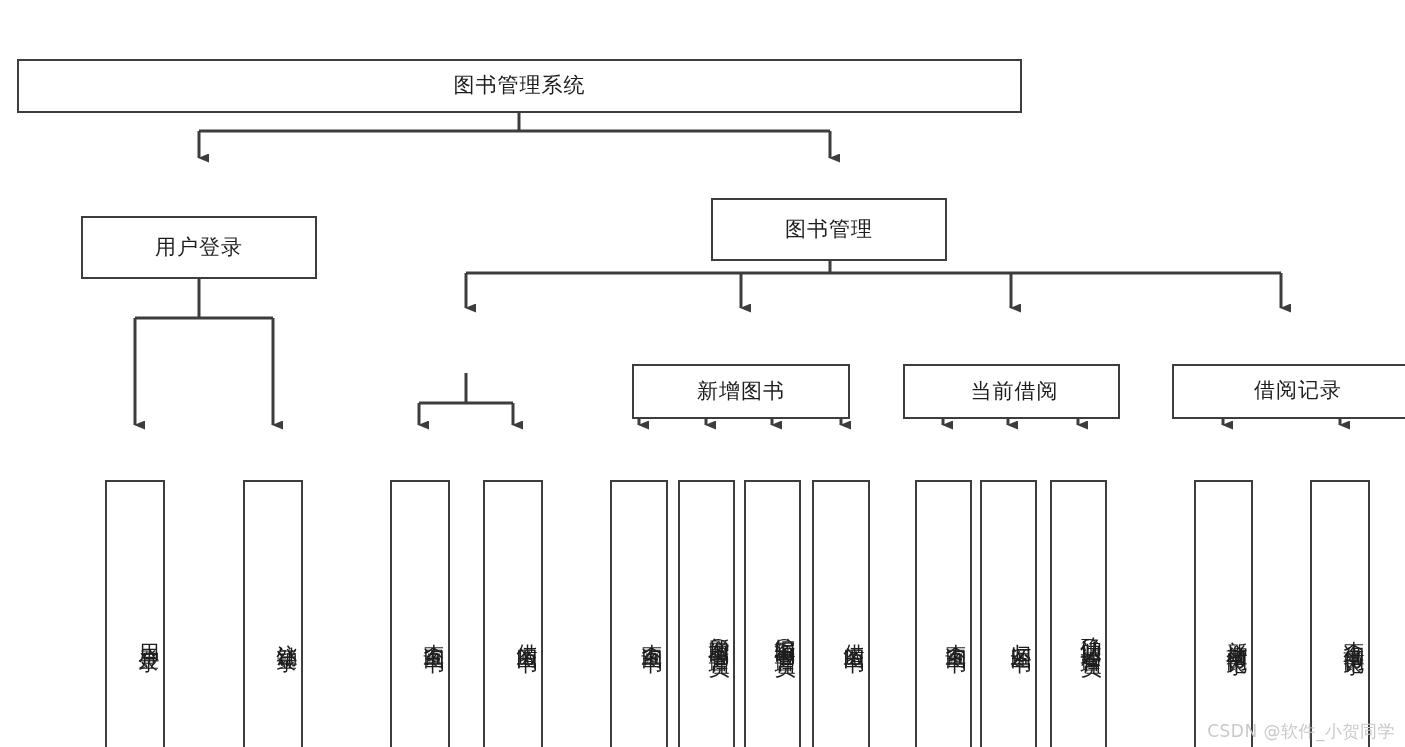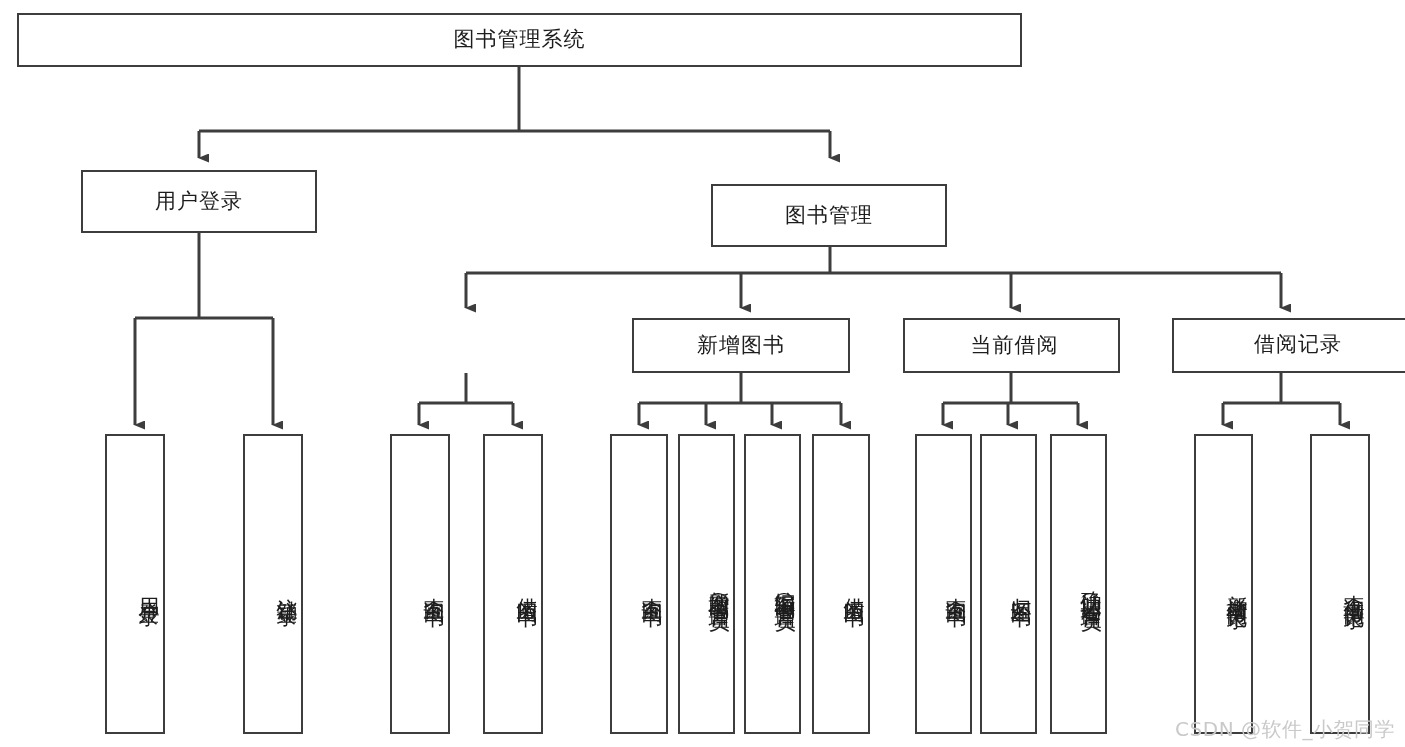--- a/index.html
+++ b/index.html
@@ -30,20 +30,21 @@
   }
   .node {
     position: absolute;
     box-sizing: border-box;
     background: #ffffff;
     border: 2px solid #3d3d3d;
     display: flex;
     align-items: center;
     justify-content: center;
     color: #1d1d1d;
+    margin-top: 46px;
   }
   .node.horiz {
     font-size: 21px;
     letter-spacing: 1px;
     line-height: 1.2;
   }
   .node.vert {
     writing-mode: vertical-rl;
     text-orientation: upright;
     font-size: 21px;
@@ -54,21 +55,21 @@
   }
   .node.vert span {
     writing-mode: vertical-rl;
     text-orientation: upright;
     display: block;
   }
   .watermark {
     position: absolute;
     right: 10px;
     bottom: 4px;
-    font-size: 20px;
+    font-size: 17px;
     color: #c9c9c9;
     letter-spacing: 0.5px;
     white-space: nowrap;
     user-select: none;
   }
 </style>
 </head>
 <body>
 
 <div id="diagram-root">
@@ -123,21 +124,21 @@
     </g>
   </svg>
 
   <div class="node horiz" style="left:17px; top:13px; width:1005px; height:54px;">
     <span>图书管理系统</span>
   </div>
 
   <div class="node horiz" style="left:81px; top:170px; width:236px; height:63px;">
     <span>用户登录</span>
   </div>
-  <div class="node horiz" style="left:711px; top:184px; width:236px; height:63px;">
+  <div class="node horiz" style="left:711px; top:152px; width:236px; height:63px;">
     <span>图书管理</span>
   </div>
 
   <div class="node horiz" style="left:632px; top:318px; width:218px; height:55px;">
     <span>新增图书</span>
   </div>
   <div class="node horiz" style="left:903px; top:318px; width:217px; height:55px;padding-left:6px;">
     <span>当前借阅</span>
   </div>
   <div class="node horiz" style="left:1172px; top:318px; width:252px; height:55px;font-family:Liberation Mono, monospace;">

